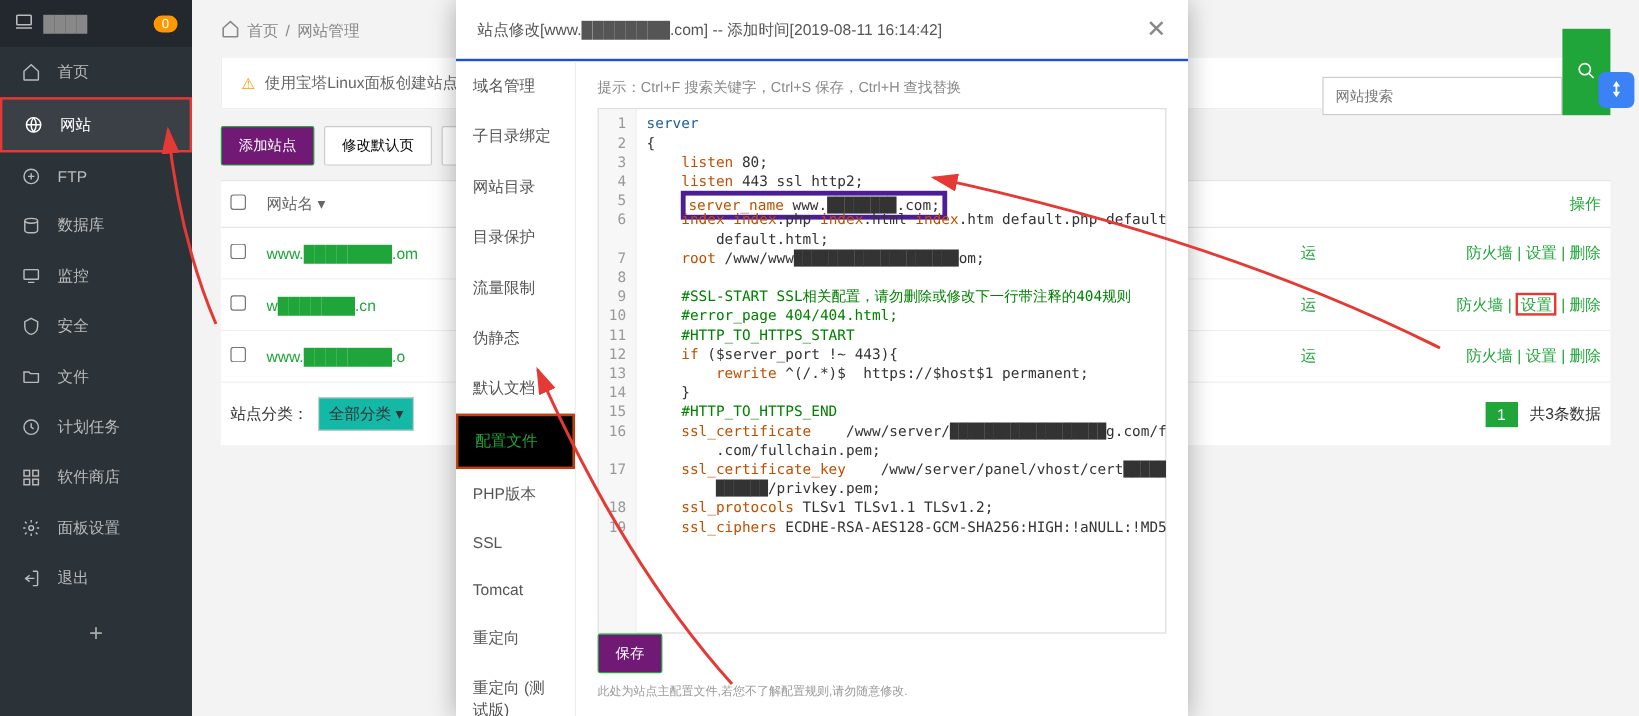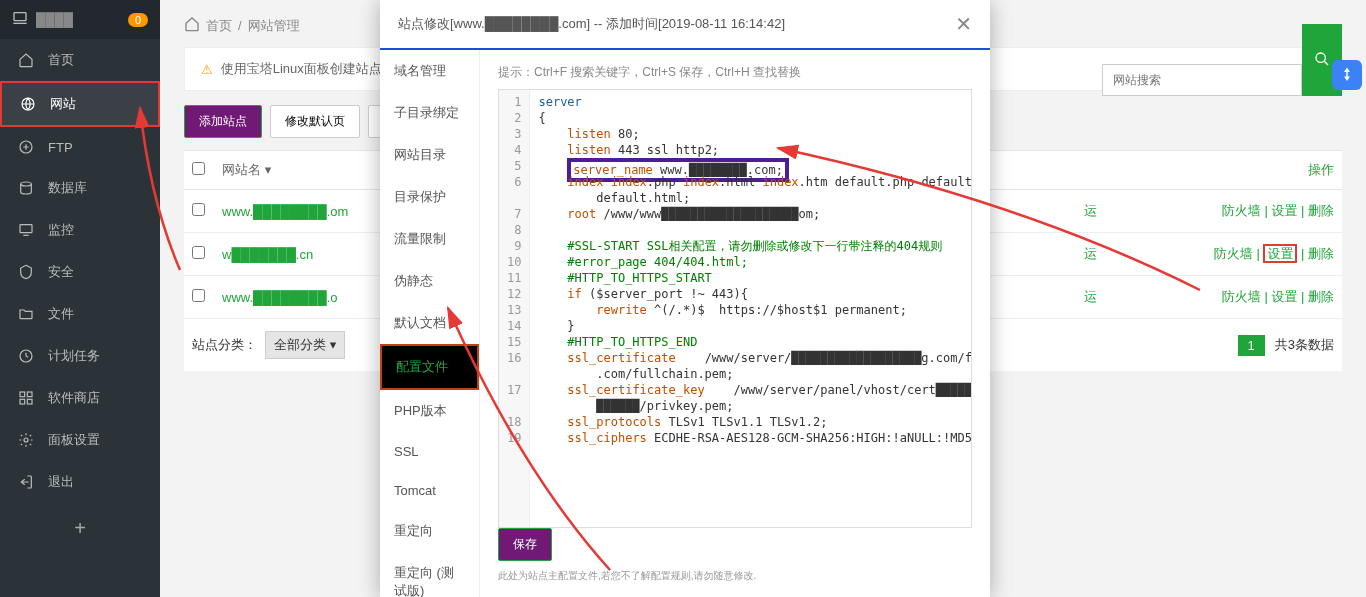--- a/index.html
+++ b/index.html
@@ -27,21 +27,21 @@
     .btn-green { background: #701a75; color: #fff; border-color: #20a53a; }
     .table-header { display: flex; align-items: center; padding: 10px 8px; border-top: 1px solid #e5e5e5; border-bottom: 1px solid #e5e5e5; background: #fff; color: #666; }
     .table-row { display: flex; align-items: center; padding: 12px 8px; border-bottom: 1px solid #eee; background: #fff; }
     .col-check { width: 30px; }
     .col-name { flex: 1; }
     .col-status { width: 100px; color: #20a53a; }
     .col-actions { width: 150px; text-align: right; color: #20a53a; }
     .col-actions a { color: #20a53a; cursor: pointer; }
     .site-link { color: #20a53a; }
     .filter-row { display: flex; align-items: center; padding: 12px 8px; background: #fff; gap: 8px; }
-    .select-box { border: 1px solid #ccc; padding: 4px 8px; background: #e5e5e5; }
+    .select-box { border: 1px solid #ccc; padding: 4px 8px; background: #14b8a6; }
     .pagination { margin-left: auto; display: flex; align-items: center; gap: 10px; }
     .page-num { background: #20a53a; color: #fff; padding: 3px 10px; }
     
     
     .search-box { position: absolute; top: 24px; right: 24px; display: flex; }
     .search-input { border: 1px solid #ccc; padding: 8px 10px; width: 200px; font-size: 12px; margin-top: 40px; }
     .search-btn { background: #20a53a; border: none; padding: 0 12px; cursor: pointer; }
     
     
     .modal { position: absolute; top: 0; left: 380px; width: 610px; background: #fff; box-shadow: 0 2px 20px rgba(0,0,0,0.3); z-index: 100; display: flex; flex-direction: column; height: 597px; }

